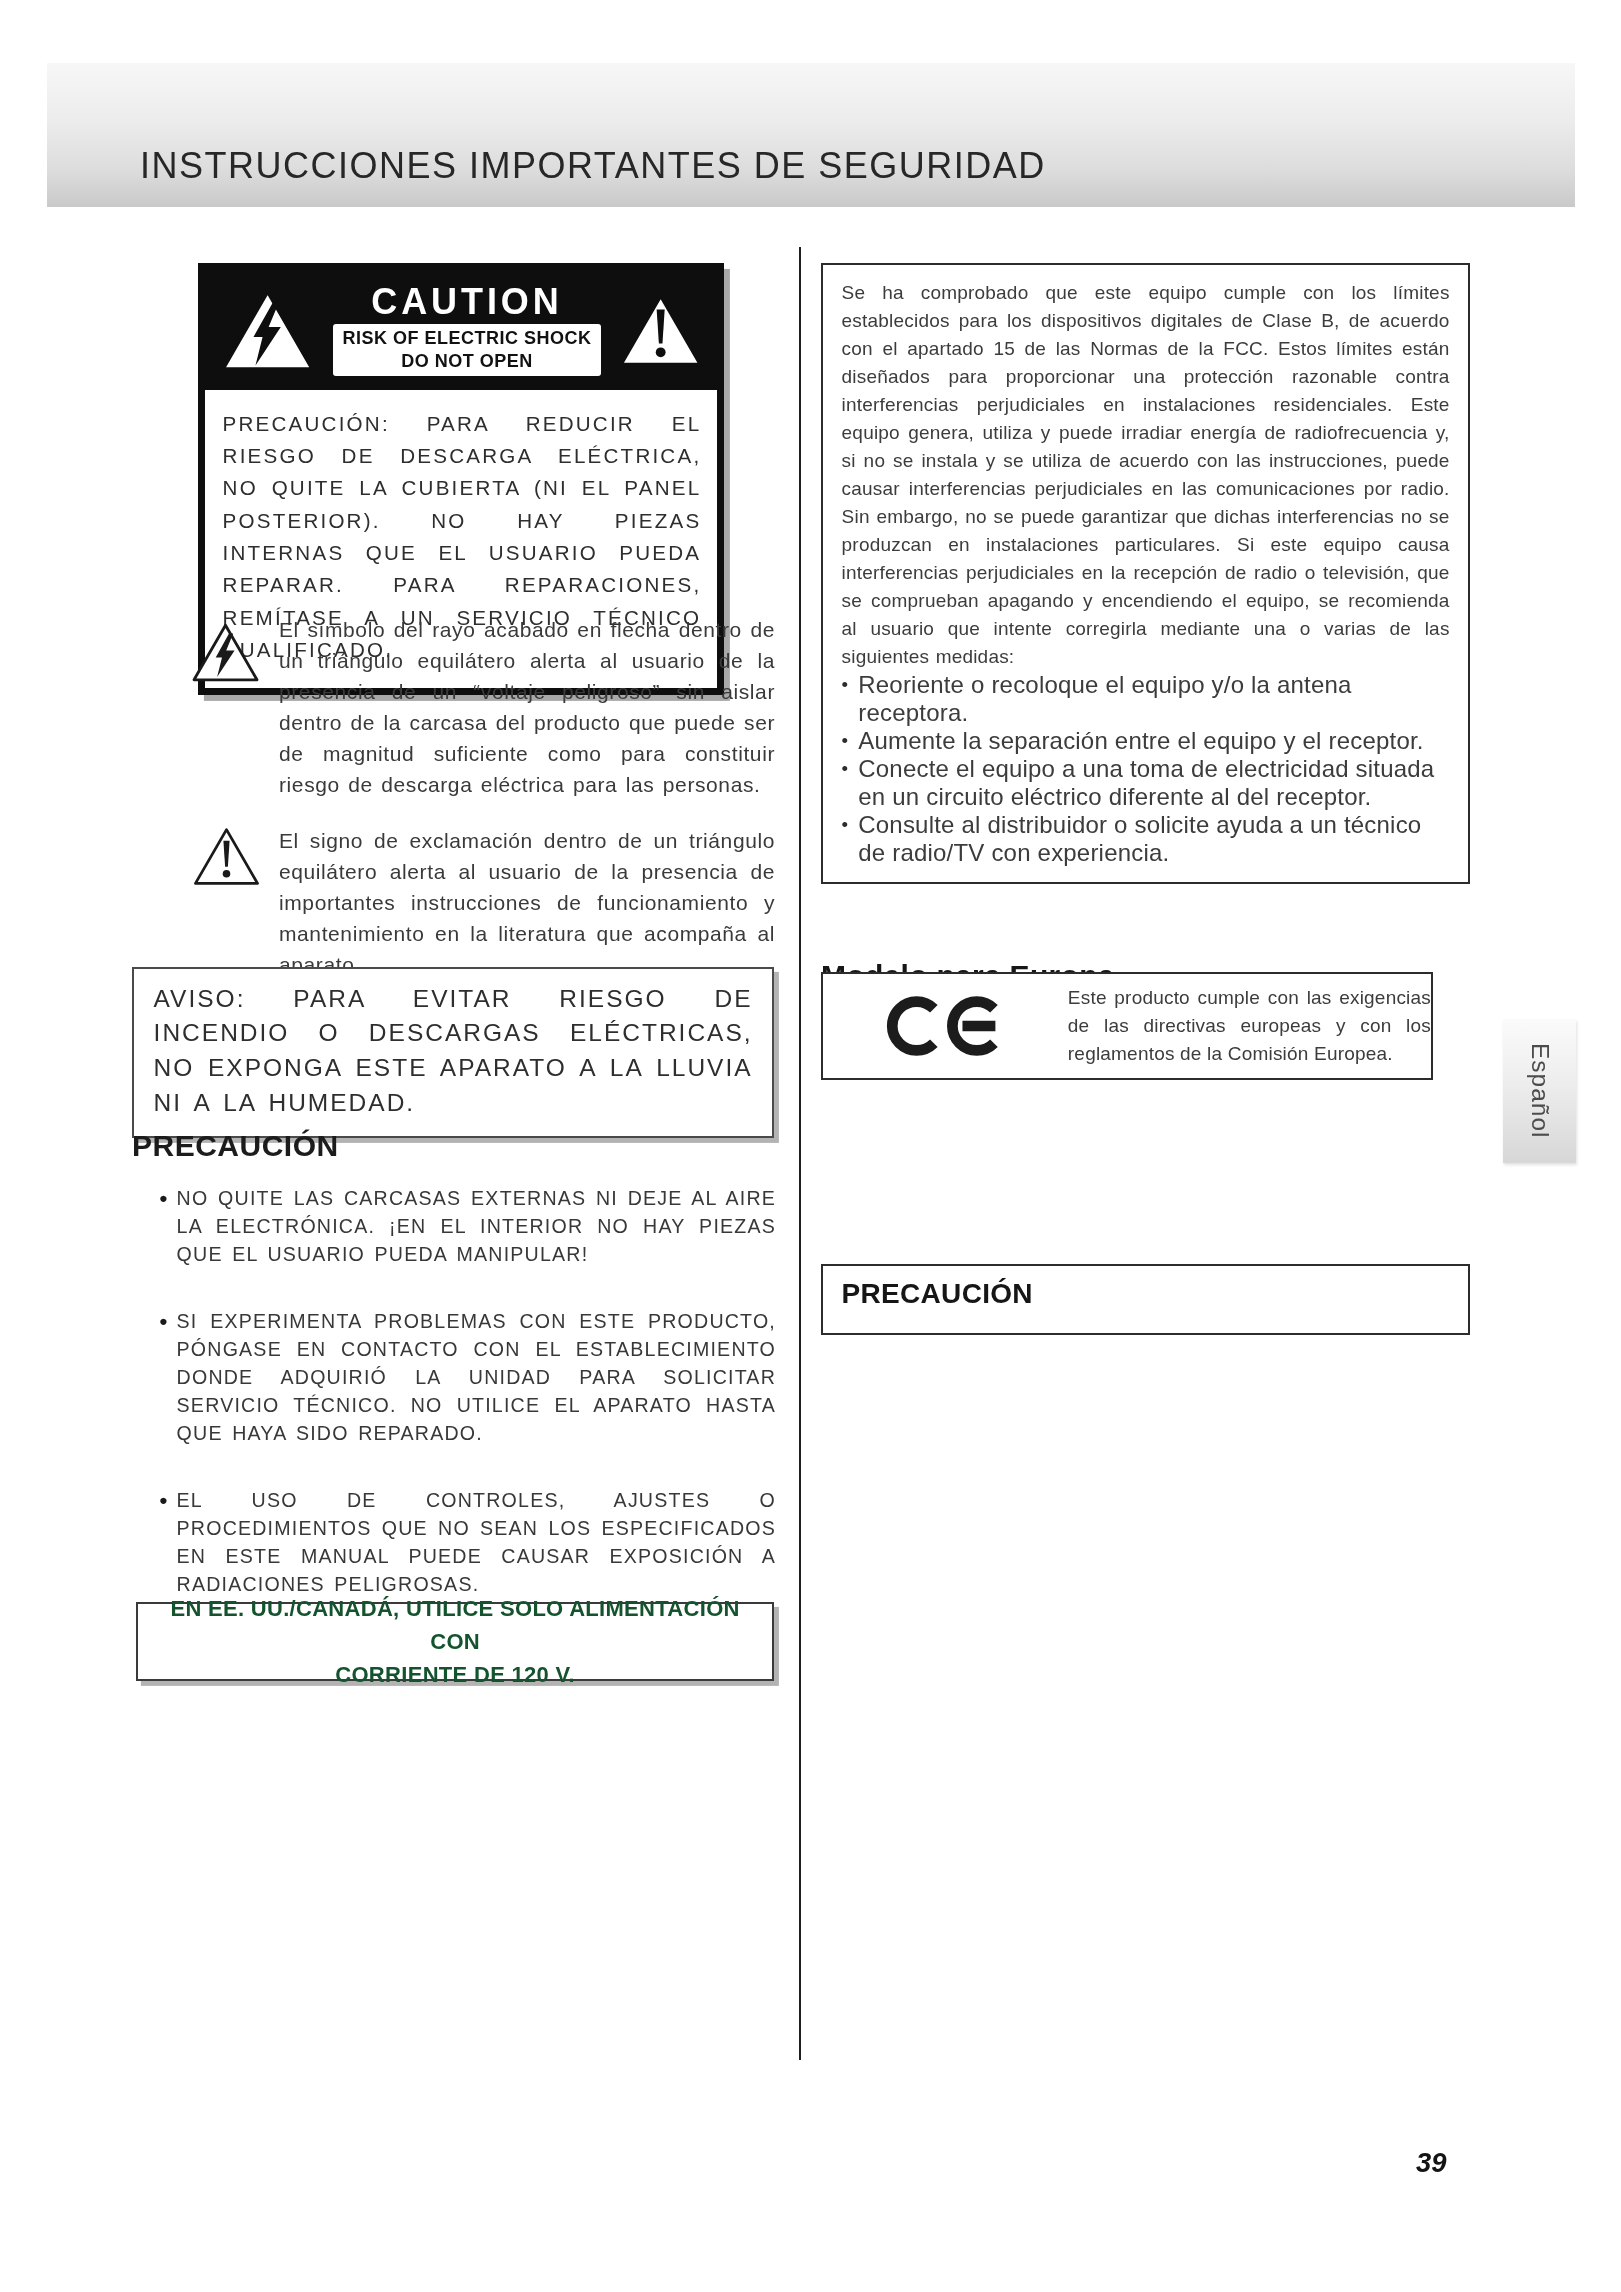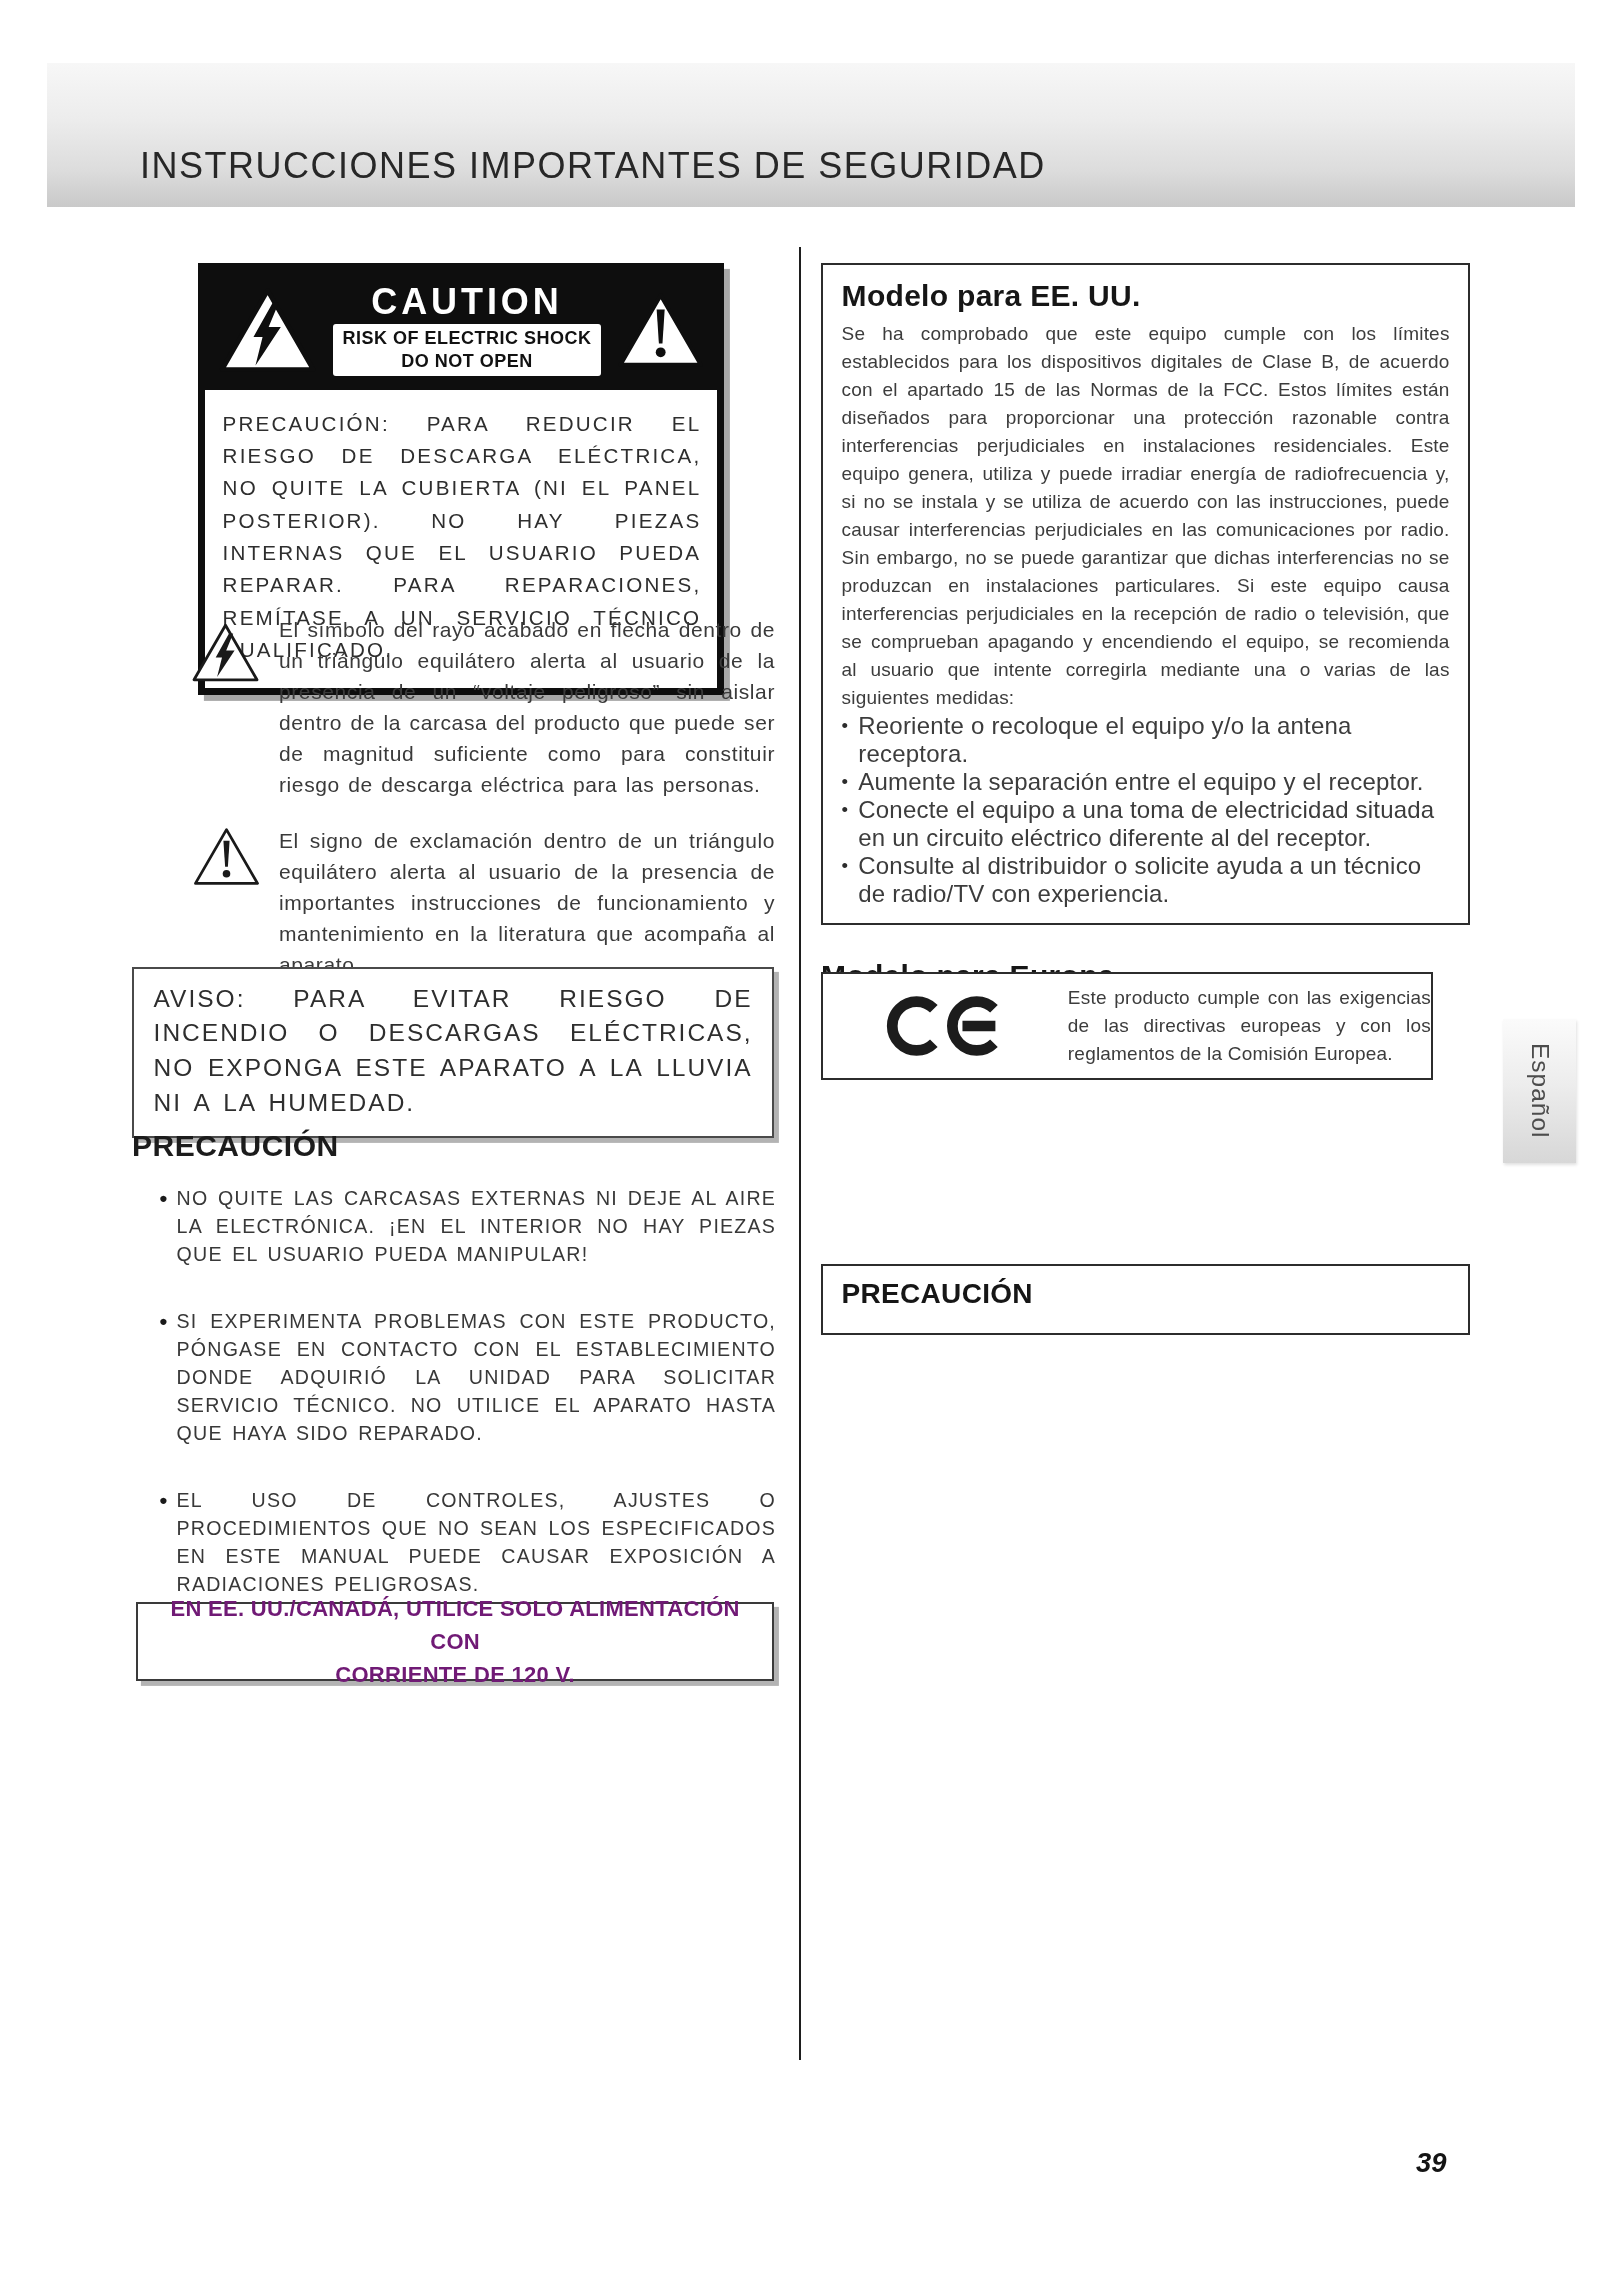--- a/index.html
+++ b/index.html
@@ -70,21 +70,21 @@
   .left-bullet .marker{flex:0 0 17.6px;font-size:14.7px;line-height:28px;color:#1a1a1a;}
   .left-bullet .btext{flex:1;font-size:19.6px;line-height:28px;color:#383838;
     text-align:justify;letter-spacing:1.2px;word-spacing:2.9px;}
 
   
   .power-box{
     left:136px;top:1602px;width:595px;height:51px;border:2.9px solid #3a3a3a;background:#fff;
     box-shadow:4.9px 4.9px 0 #b3b3b3;padding:11.8px 19.6px;display:flex;flex-direction:column;
     justify-content:center;align-items:center;text-align:center;
   }
-  .power-line{font-size:22px;font-weight:700;color:#701a75;line-height:1.5;letter-spacing:0.3px;}
+  .power-line{font-size:22px;font-weight:700;color:#14532d;line-height:1.5;letter-spacing:0.3px;}
 
   
   .modelo-us-box{
     left:821px;top:263px;width:608px;border:2.9px solid #2c2c2c;background:#fff;
     padding:13.7px 18.6px 15.7px 18.6px;
   }
   .box-heading{font-size:30px;font-weight:700;color:#161616;letter-spacing:0.3px;}
   .modelo-us-box .box-heading{margin-bottom:6.9px;}
   .us-body{font-size:19px;line-height:28px;color:#3c3c3c;text-align:justify;
     letter-spacing:0.2px;word-spacing:1px;}
@@ -185,21 +185,20 @@
     <span class="btext">EL USO DE CONTROLES, AJUSTES O PROCEDIMIENTOS QUE NO SEAN LOS ESPECIFICADOS EN ESTE MANUAL PUEDE CAUSAR EXPOSICIÓN A RADIACIONES PELIGROSAS.</span>
   </div>
 </div>
 
 <div class="abs power-box">
   <div class="power-line">EN EE. UU./CANADÁ, UTILICE SOLO ALIMENTACIÓN CON</div>
   <div class="power-line">CORRIENTE DE 120 V.</div>
 </div>
 
 <div class="abs modelo-us-box">
-  <div class="box-heading">Modelo para EE. UU.</div>
   <div class="us-body">Se ha comprobado que este equipo cumple con los límites establecidos para los dispositivos digitales de Clase B, de acuerdo con el apartado 15 de las Normas de la FCC. Estos límites están diseñados para proporcionar una protección razonable contra interferencias perjudiciales en instalaciones residenciales. Este equipo genera, utiliza y puede irradiar energía de radiofrecuencia y, si no se instala y se utiliza de acuerdo con las instrucciones, puede causar interferencias perjudiciales en las comunicaciones por radio. Sin embargo, no se puede garantizar que dichas interferencias no se produzcan en instalaciones particulares. Si este equipo causa interferencias perjudiciales en la recepción de radio o televisión, que se comprueban apagando y encendiendo el equipo, se recomienda al usuario que intente corregirla mediante una o varias de las siguientes medidas:</div>
   <div class="us-bullets">
     <div class="us-bullet">
       <span class="marker">•</span>
       <span class="btext">Reoriente o recoloque el equipo y/o la antena receptora.</span>
     </div>
     <div class="us-bullet">
       <span class="marker">•</span>
       <span class="btext">Aumente la separación entre el equipo y el receptor.</span>
     </div>

